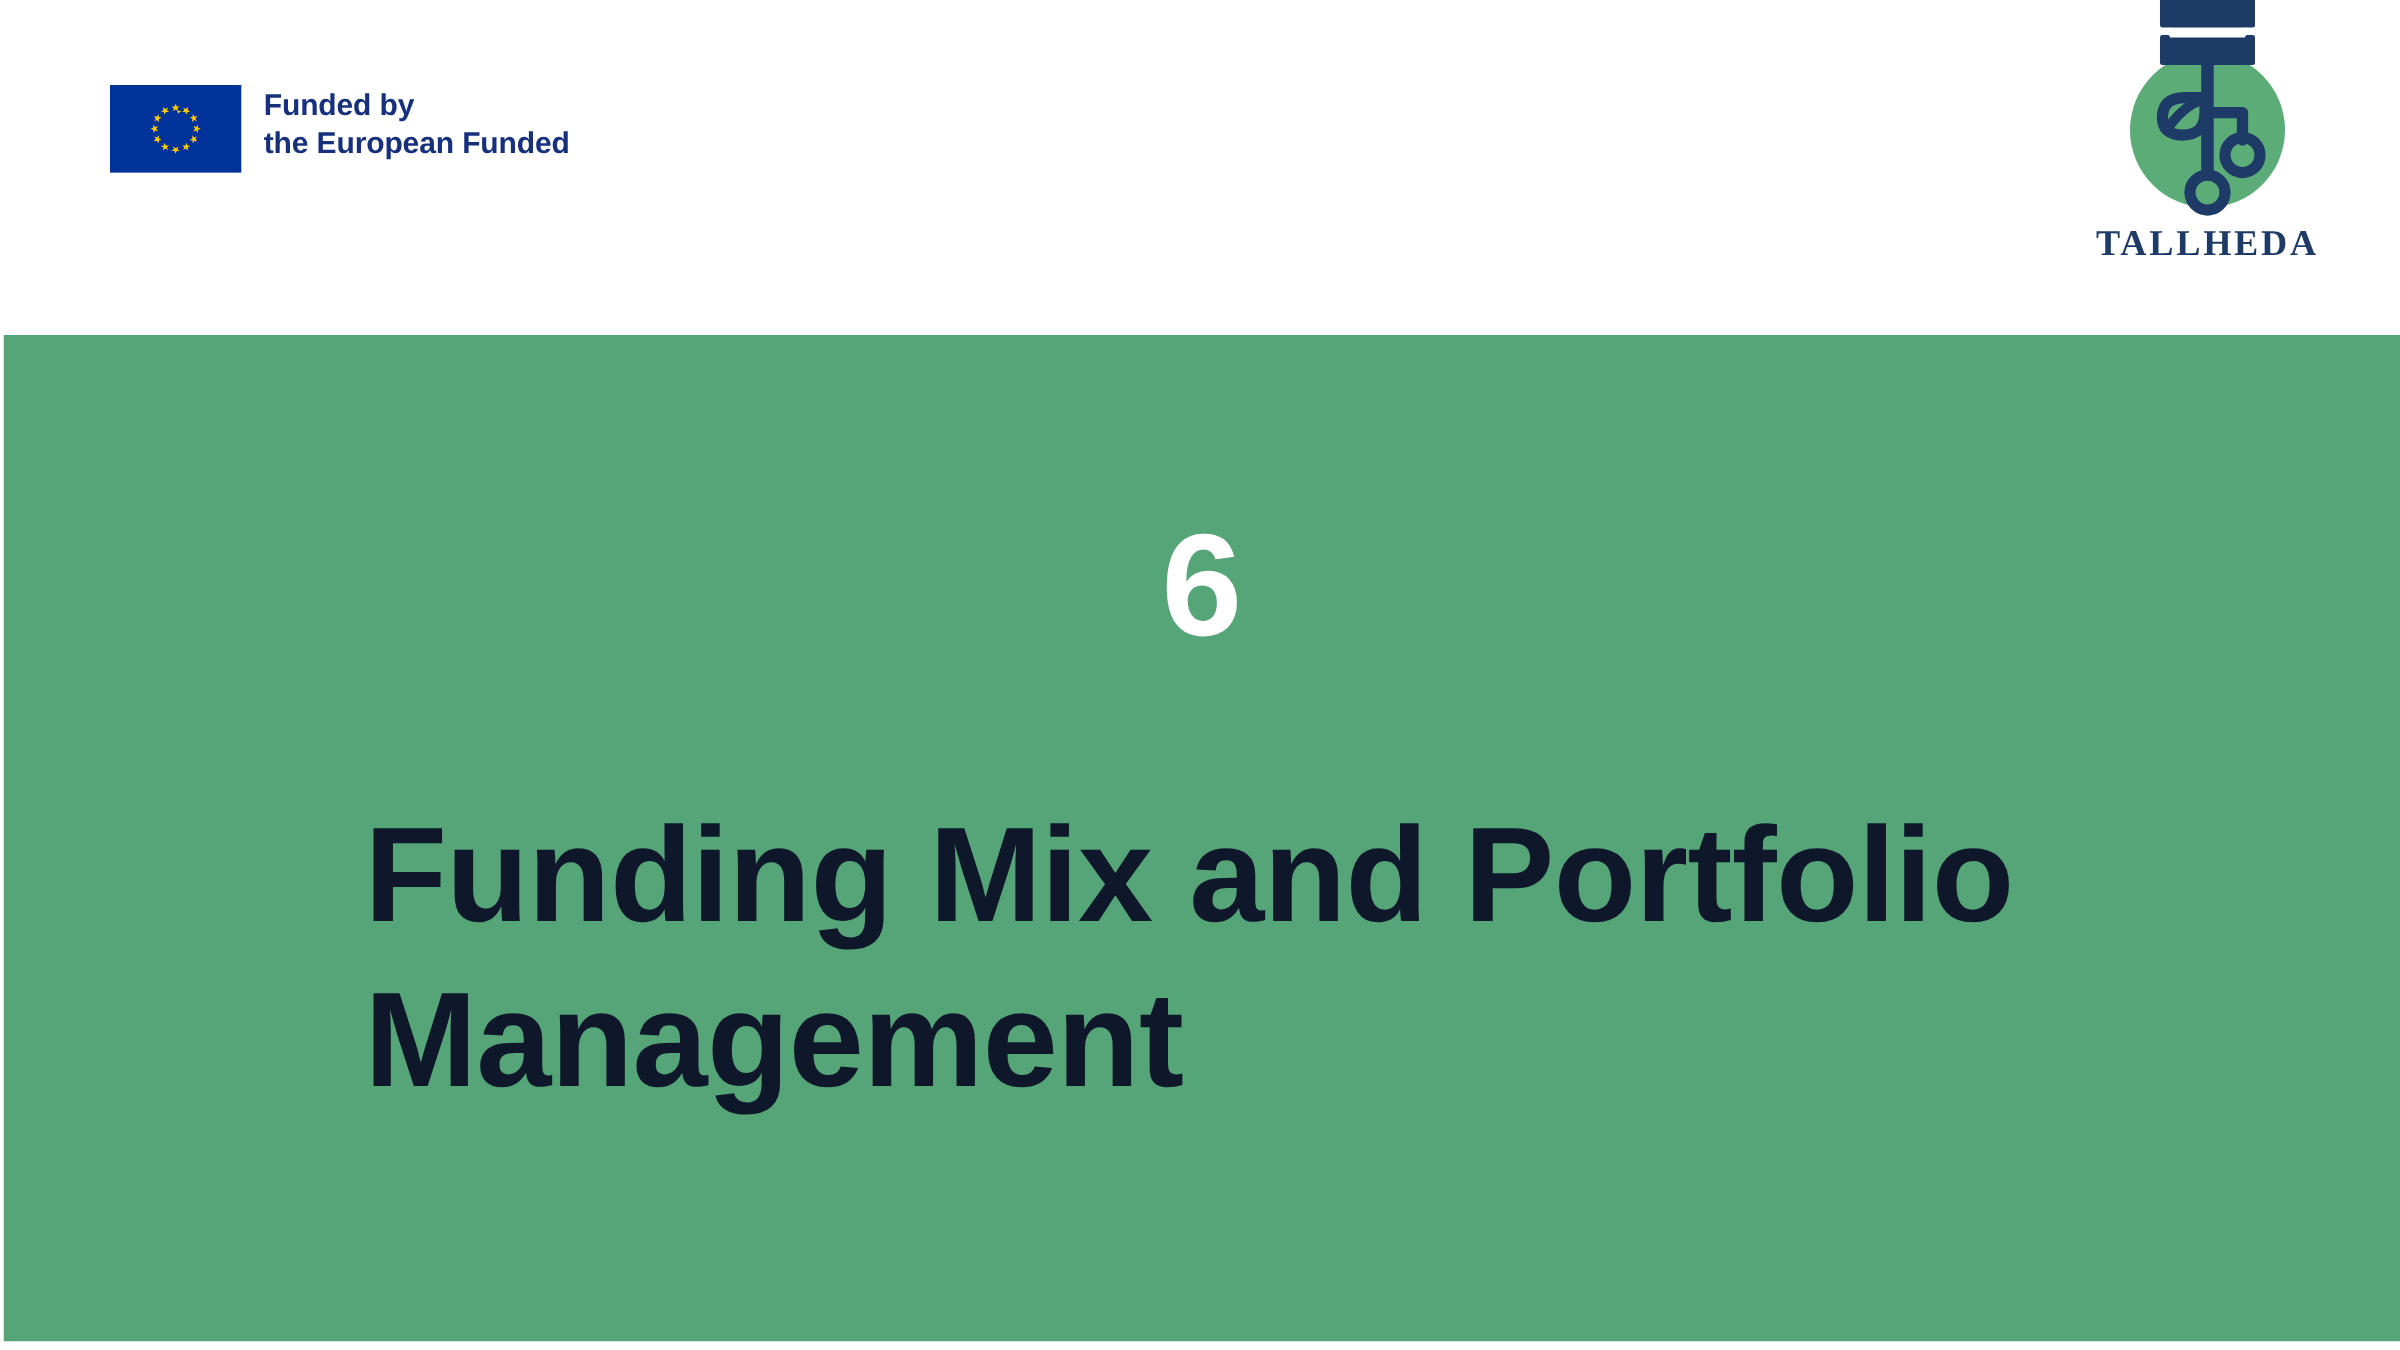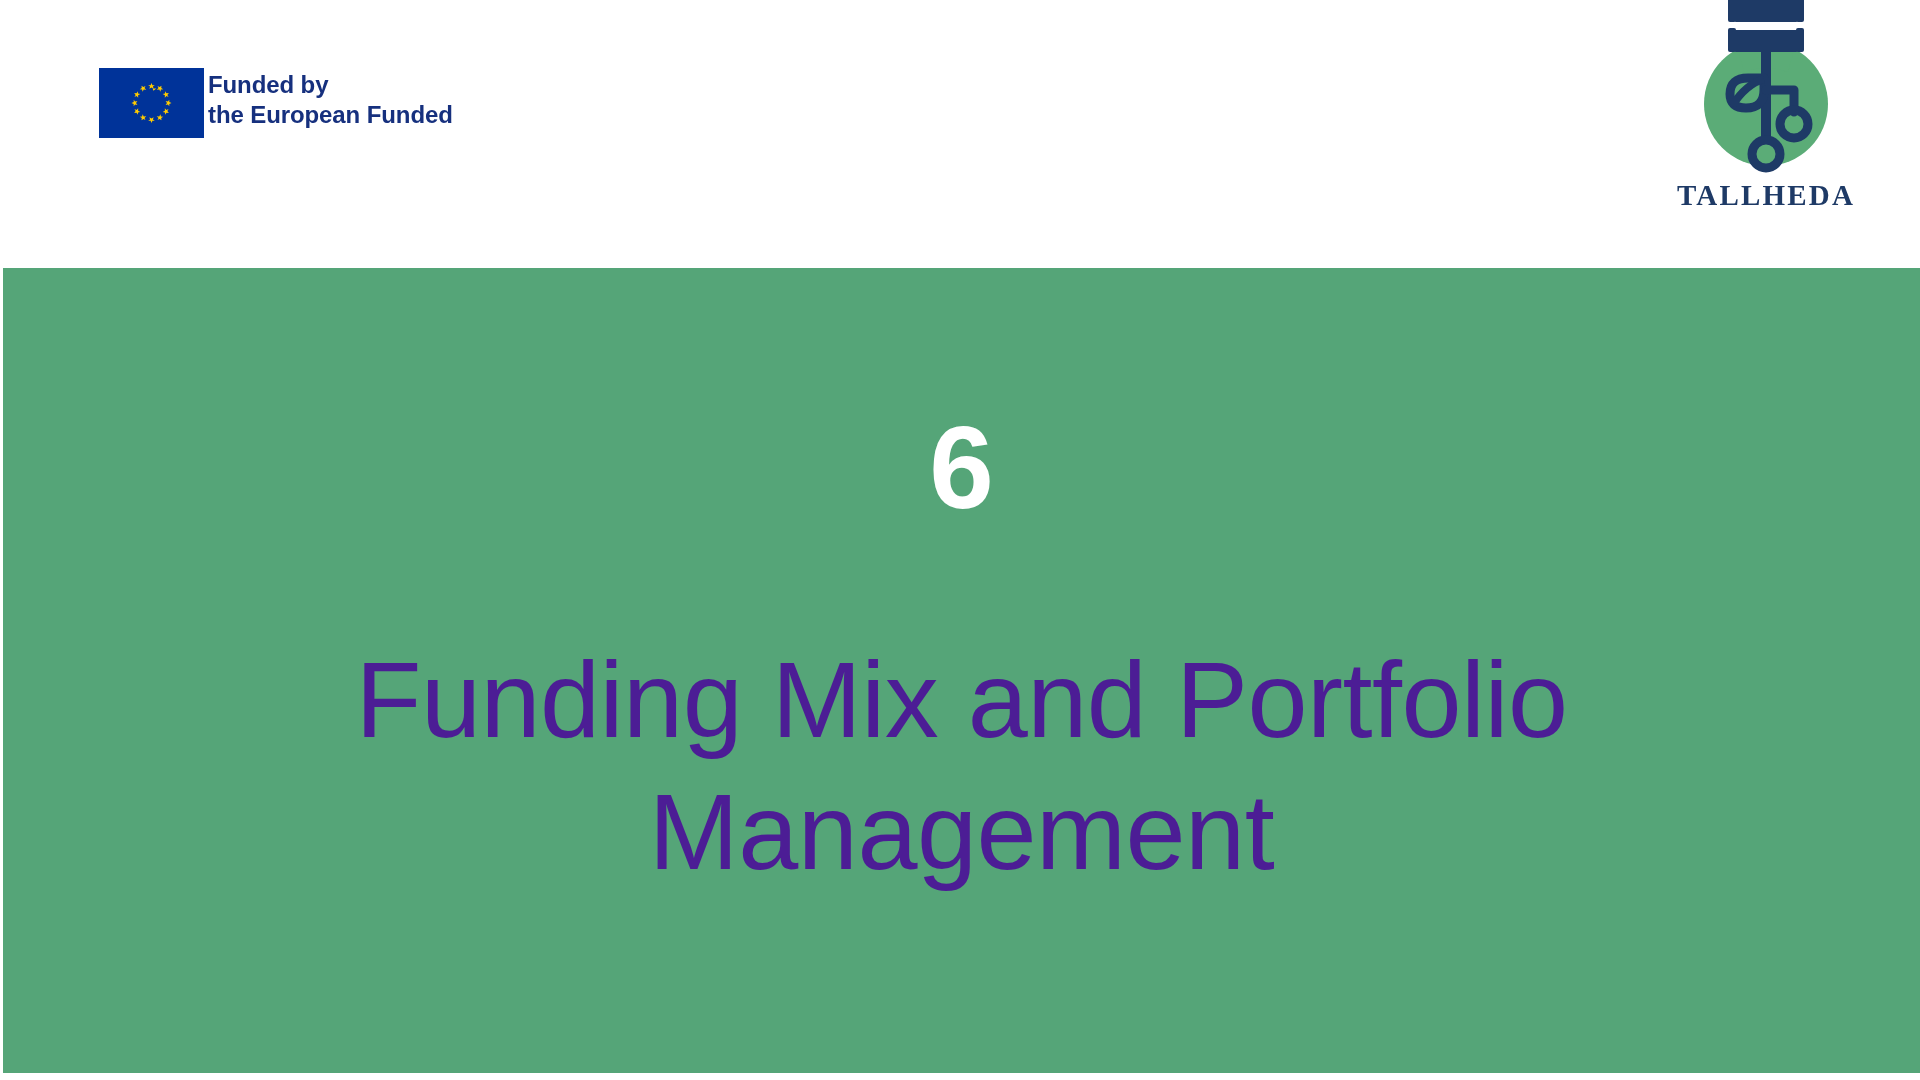--- a/index.html
+++ b/index.html
@@ -31,22 +31,21 @@
     background: #ffffff;
   }
 
   
   .eu-lockup {
     position: absolute;
     left: 88px;
     top: 68px;
     display: flex;
     align-items: flex-start;
-    gap: 4px;
-    margin-left: 11px;
+    gap: 18px;
   }
   .eu-flag {
     position: relative;
     width: 105px;
     height: 70px;
     background: #003399;
     flex: 0 0 auto;
   }
   .eu-flag svg { display: block; width: 105px; height: 70px; }
   .eu-text {
@@ -103,24 +102,23 @@
     font-family: "Liberation Sans", sans-serif;
     font-weight: bold;
     font-size: 116px;
     line-height: 116px;
     letter-spacing: 0px;
   }
 
   .section-title {
     margin-top: 108px;
     width: 1340px;
-    text-align: center;
-    color: #4c1d95;
-    font-family: "Liberation Sans", sans-serif;
-    font-weight: normal;
+    color: #0f172a;
+    font-family: "Liberation Sans", sans-serif;
+    font-weight: bold;
     font-size: 108px;
     line-height: 132px;
     letter-spacing: -0.5px;
   }
 </style>
 </head>
 <body>
 
 <div class="slide">
 

